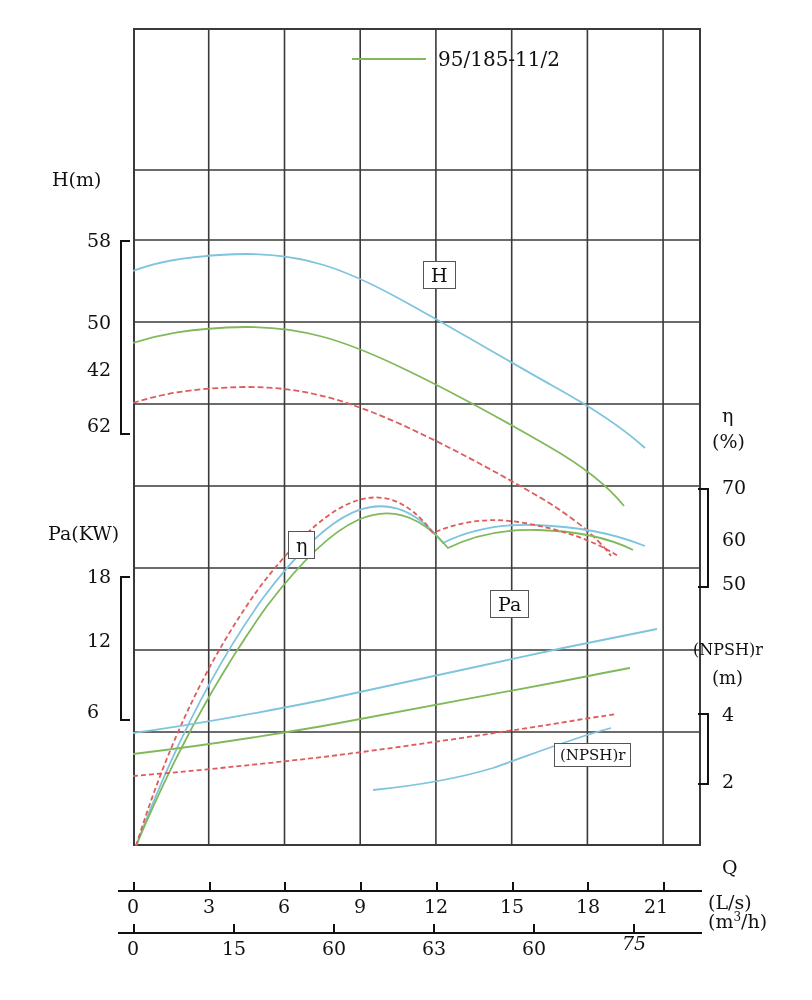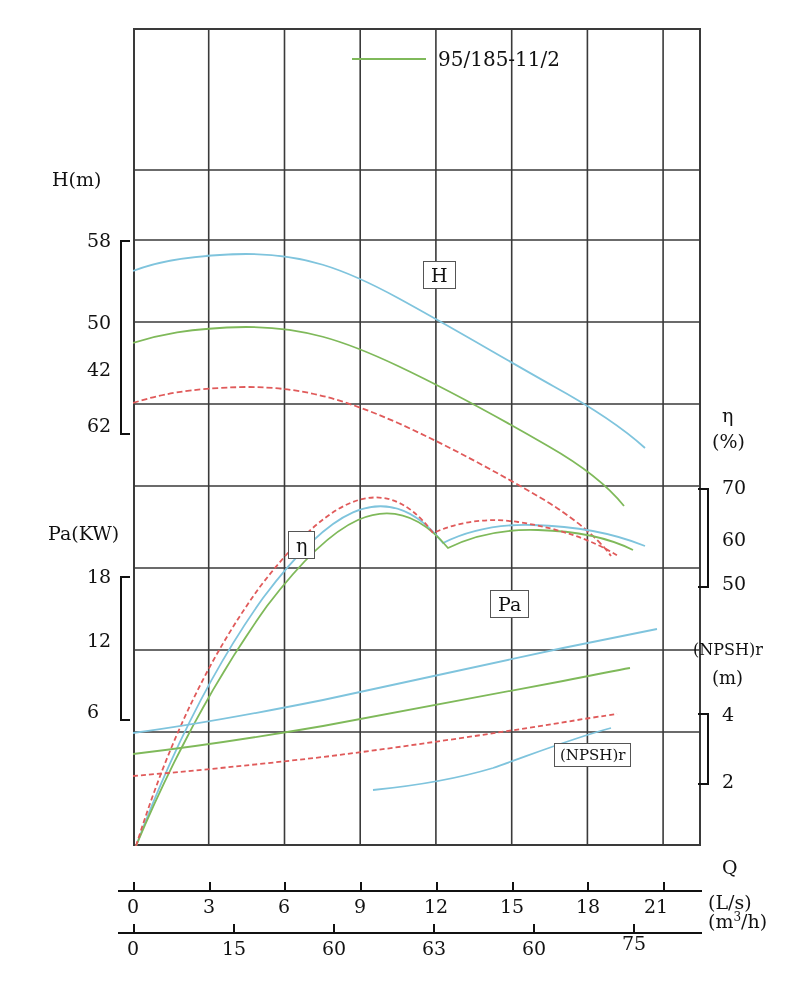--- a/index.html
+++ b/index.html
@@ -162,20 +162,20 @@
     <div class="tickmark" style="left:333px;top:924px;"></div>
     <div class="tickmark" style="left:433px;top:924px;"></div>
     <div class="tickmark" style="left:533px;top:924px;"></div>
     <div class="tickmark" style="left:633px;top:924px;"></div>
 
     <div class="tick" style="left:127px;top:937px;">0</div>
     <div class="tick" style="left:222px;top:937px;">15</div>
     <div class="tick" style="left:322px;top:937px;">60</div>
     <div class="tick" style="left:422px;top:937px;">63</div>
     <div class="tick" style="left:522px;top:937px;">60</div>
-    <div class="tick" style="left:622px;top:932px;">75</div>
+    <div class="tick" style="left:622px;top:932px;font-style:italic;">75</div>
   </div>
 
   <div class="axname" style="left:708px;top:911px;">
     <span>(m</span><sup style="font-size:12px;">3</sup><span>/h)</span>
   </div>
 
 </div>
 
 </body></html>

